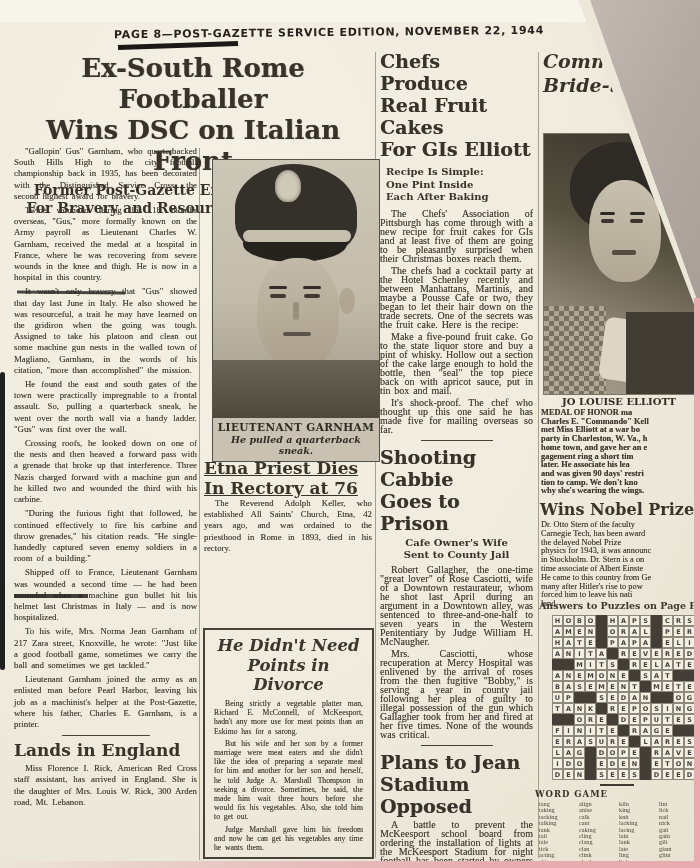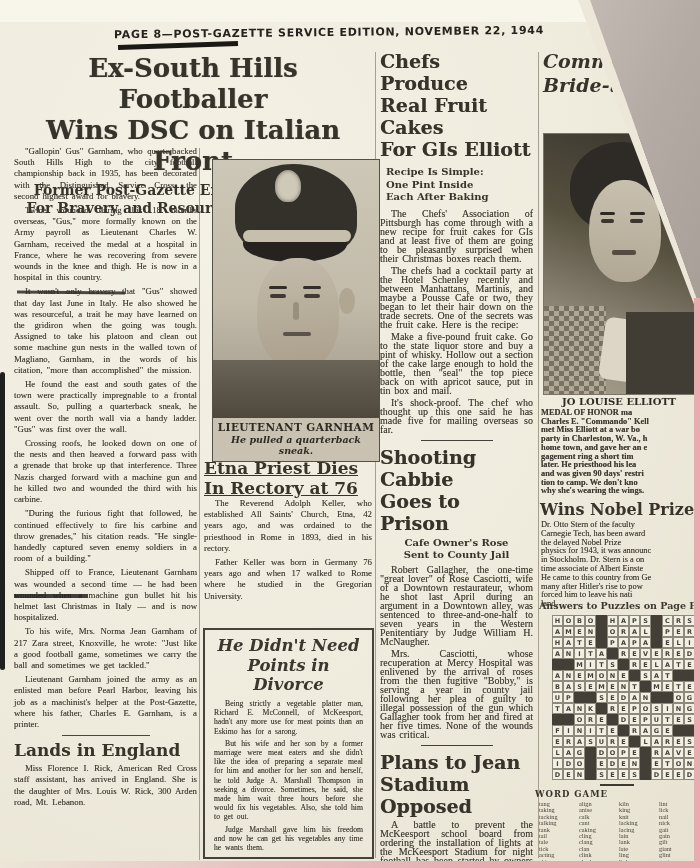--- a/index.html
+++ b/index.html
@@ -115,21 +115,21 @@
   <div class="masthead">
     <span>PAGE 8—POST-GAZETTE SERVICE EDITION, NOVEMBER 22, 1944</span>
   </div>
   <div class="masthead-bar"></div>
 
   <div class="vrule" id="vr1"></div>
   <div class="vrule" id="vr2"></div>
   <div class="vrule" id="vr3"></div>
 
   <section class="main-head">
-    <div class="h1">Ex-South Hills Footballer</div>
+    <div class="h1">Ex-South Rome Footballer</div>
     <div class="h1">Wins DSC on Italian Front</div>
     <div class="sub">Former Post-Gazette Employe Decorated</div>
     <div class="sub">For Bravery and Resourcefulness in Battle</div>
   </section>
 
   <section class="col1 txt">
     <div>
         <p>"Gallopin' Gus" Garnham, who quarterbacked South Hills High to the city football championship back in 1935, has been decorated with the Distinguished Service Cross, the second highest award for bravery.</p>
         <p>Twice wounded during his 18 months overseas, "Gus," more formally known on the Army payroll as Lieutenant Charles W. Garnham, received the medal at a hospital in France, where he was recovering from severe wounds in the knee and thigh. He is now in a hospital in this country.</p>
         <p>It wasn't only bravery that "Gus" showed that day last June in Italy. He also showed he was resourceful, a trait he may have learned on the gridiron when the going was tough. Assigned to take his platoon and clean out some machine gun nests in the walled town of Magliano, Garnham, in the words of his citation, "more than accomplished" the mission.</p>
@@ -167,21 +167,20 @@
       <div class="cap-t">LIEUTENANT GARNHAM</div>
       <div class="cap-s">He pulled a quarterback sneak.</div>
     </figcaption>
   </figure>
 
   <section class="etna txt">
     <h3 class="sec-head">Etna Priest Dies</h3>
     <h3 class="sec-head">In Rectory at 76</h3>
     <div>
         <p>The Reverend Adolph Keller, who established All Saints' Church, Etna, 42 years ago, and was ordained to the priesthood in Rome in 1893, died in his rectory.</p>
-        <p>Father Keller was born in Germany 76 years ago and when 17 walked to Rome where he studied in the Gregorian University.</p>
       </div>
   </section>
 
   <section class="div-box txt">
     <div class="div-head">He Didn't Need</div>
     <div class="div-head" style="margin-top:-4px">Points in Divorce</div>
     <div>
         <p>Being strictly a vegetable platter man, Richard E. McConnell, of McKeesport, hadn't any more use for meat points than an Eskimo has for a sarong.</p>
         <p>But his wife and her son by a former marriage were meat eaters and she didn't like the idea of preparing a separate meal for him and another for her son and herself, he told Judge A. Marshall Thompson in seeking a divorce. Sometimes, he said, she made him wait three hours before she would fix his vegetables. Also, she told him to get out.</p>
         <p>Judge Marshall gave him his freedom and now he can get his vegetables any time he wants them.</p>
@@ -202,21 +201,21 @@
     <div>
         <p>The Chefs' Association of Pittsburgh has come through with a new recipe for fruit cakes for GIs and at least five of them are going to be pleasantly surprised when their Christmas boxes reach them.</p>
         <p>The chefs had a cocktail party at the Hotel Schenley recently and between Manhattans, Martinis, and maybe a Pousse Cafe or two, they began to let their hair down on the trade secrets. One of the secrets was the fruit cake. Here is the recipe:</p>
         <p>Make a five-pound fruit cake. Go to the state liquor store and buy a pint of whisky. Hollow out a section of the cake large enough to hold the bottle, then "seal" the top piece back on with apricot sauce, put in tin box and mail.</p>
         <p>It's shock-proof. The chef who thought up this one said he has made five for mailing overseas so far.</p>
       </div>
     <div class="mini-rule"></div>
     <div class="big-head">Shooting Cabbie</div>
     <div class="big-head">Goes to Prison</div>
     <div class="sub2">
-      <div>Cafe Owner's Rose</div>
+      <div>Cafe Owner's Wife</div>
       <div>Sent to County Jail</div>
     </div>
     <div>
         <p>Robert Gallagher, the one-time "great lover" of Rose Casciotti, wife of a Downtown restaurateur, whom he shot last April during an argument in a Downtown alley, was sentenced to three-and-one-half to seven years in the Western Penitentiary by Judge William H. McNaugher.</p>
         <p>Mrs. Casciotti, whose recuperation at Mercy Hospital was enlivened by the arrival of roses from the then fugitive "Bobby," is serving a year in county jail following her plea of guilty to illegal possession of the gun which Gallagher took from her and fired at her five times. None of the wounds was critical.</p>
       </div>
     <div class="mini-rule"></div>
     <div class="big-head">Plans to Jean</div>
     <div class="big-head">Stadium Opposed</div>
     <div style="height:3px"></div>
@@ -245,21 +244,21 @@
   </div>
 
   <div class="cap2-t">JO LOUISE ELLIOTT</div>
   <div class="lines" id="cap2">
       <div>MEDAL OF HONOR ma</div>
       <div>Charles E. "Commando" Kell</div>
       <div>met Miss Elliott at a war bo</div>
       <div>party in Charleston, W. Va., h</div>
       <div>home town, and gave her an e</div>
       <div>gagement ring a short tim</div>
-      <div>later. He priesthood his lea</div>
+      <div>later. He associate his lea</div>
       <div>and was given 90 days' restri</div>
       <div>tion to camp. We don't kno</div>
       <div>why she's wearing the wings.</div>
     </div>
 
   <div class="nobel-h">Wins Nobel Prize</div>
   <div class="lines" id="nobel-lines">
       <div>Dr. Otto Stern of the faculty</div>
       <div>Carnegie Tech, has been award</div>
       <div>the delayed Nobel Prize</div>

